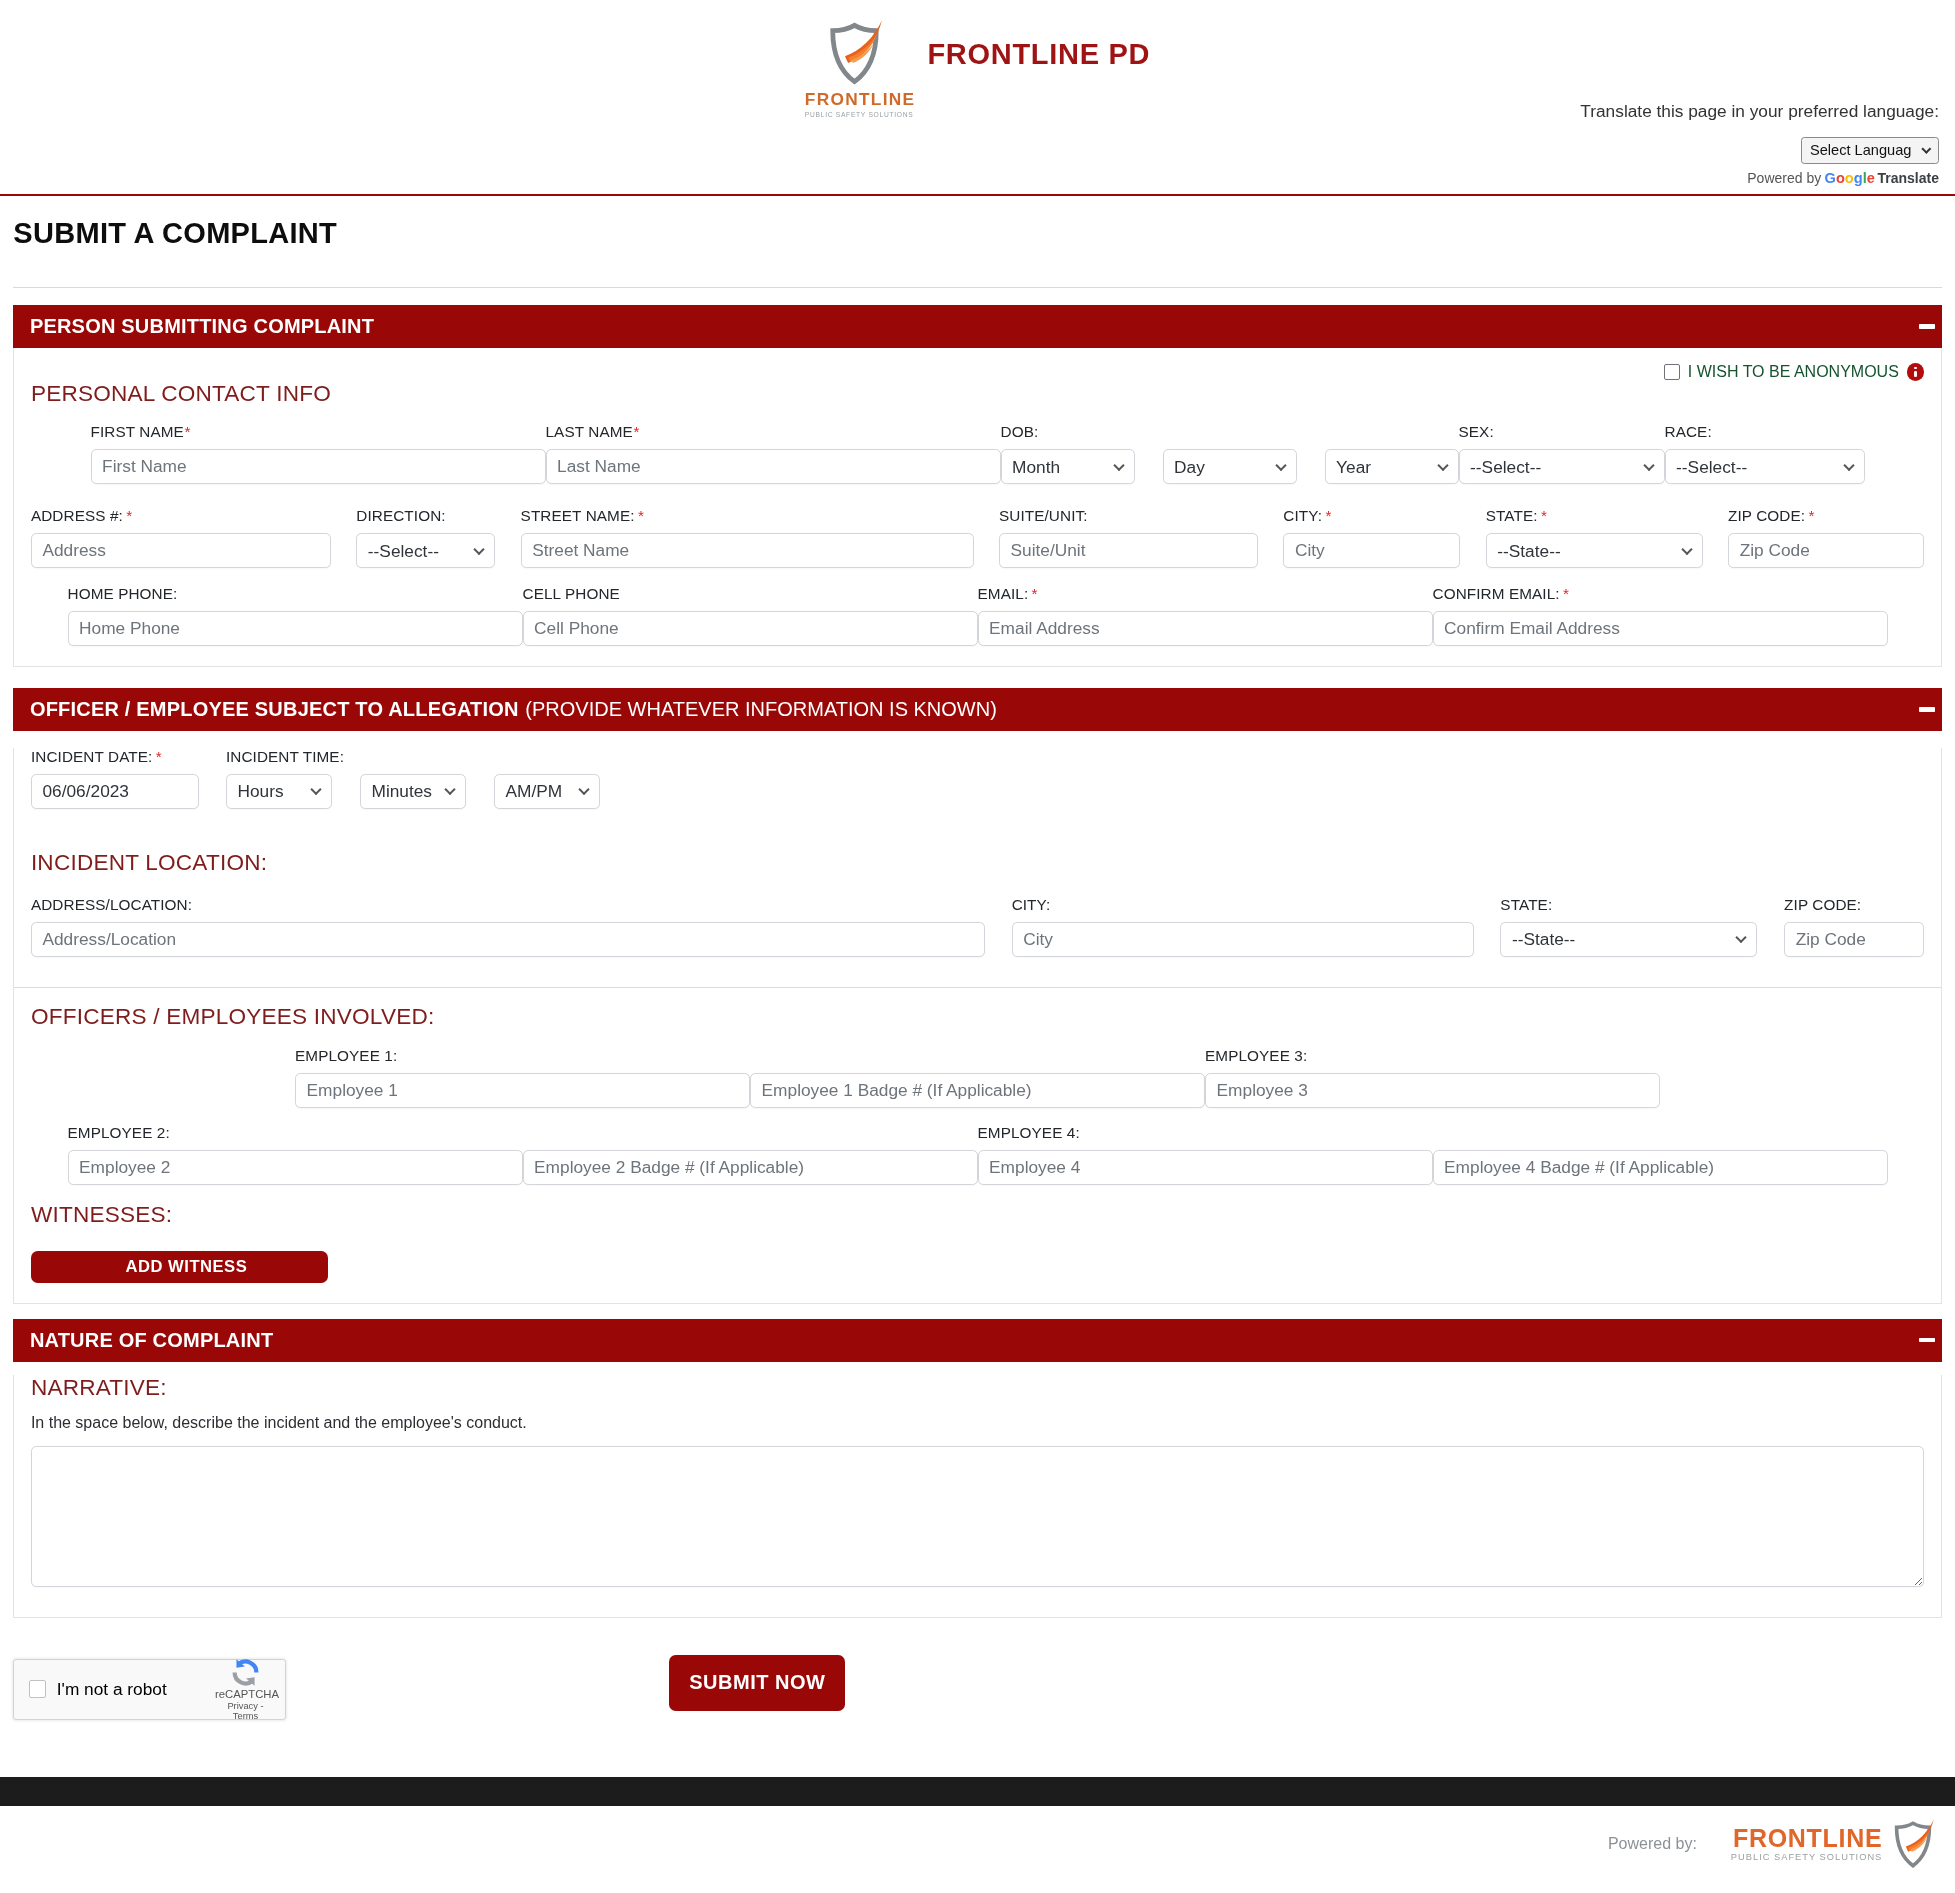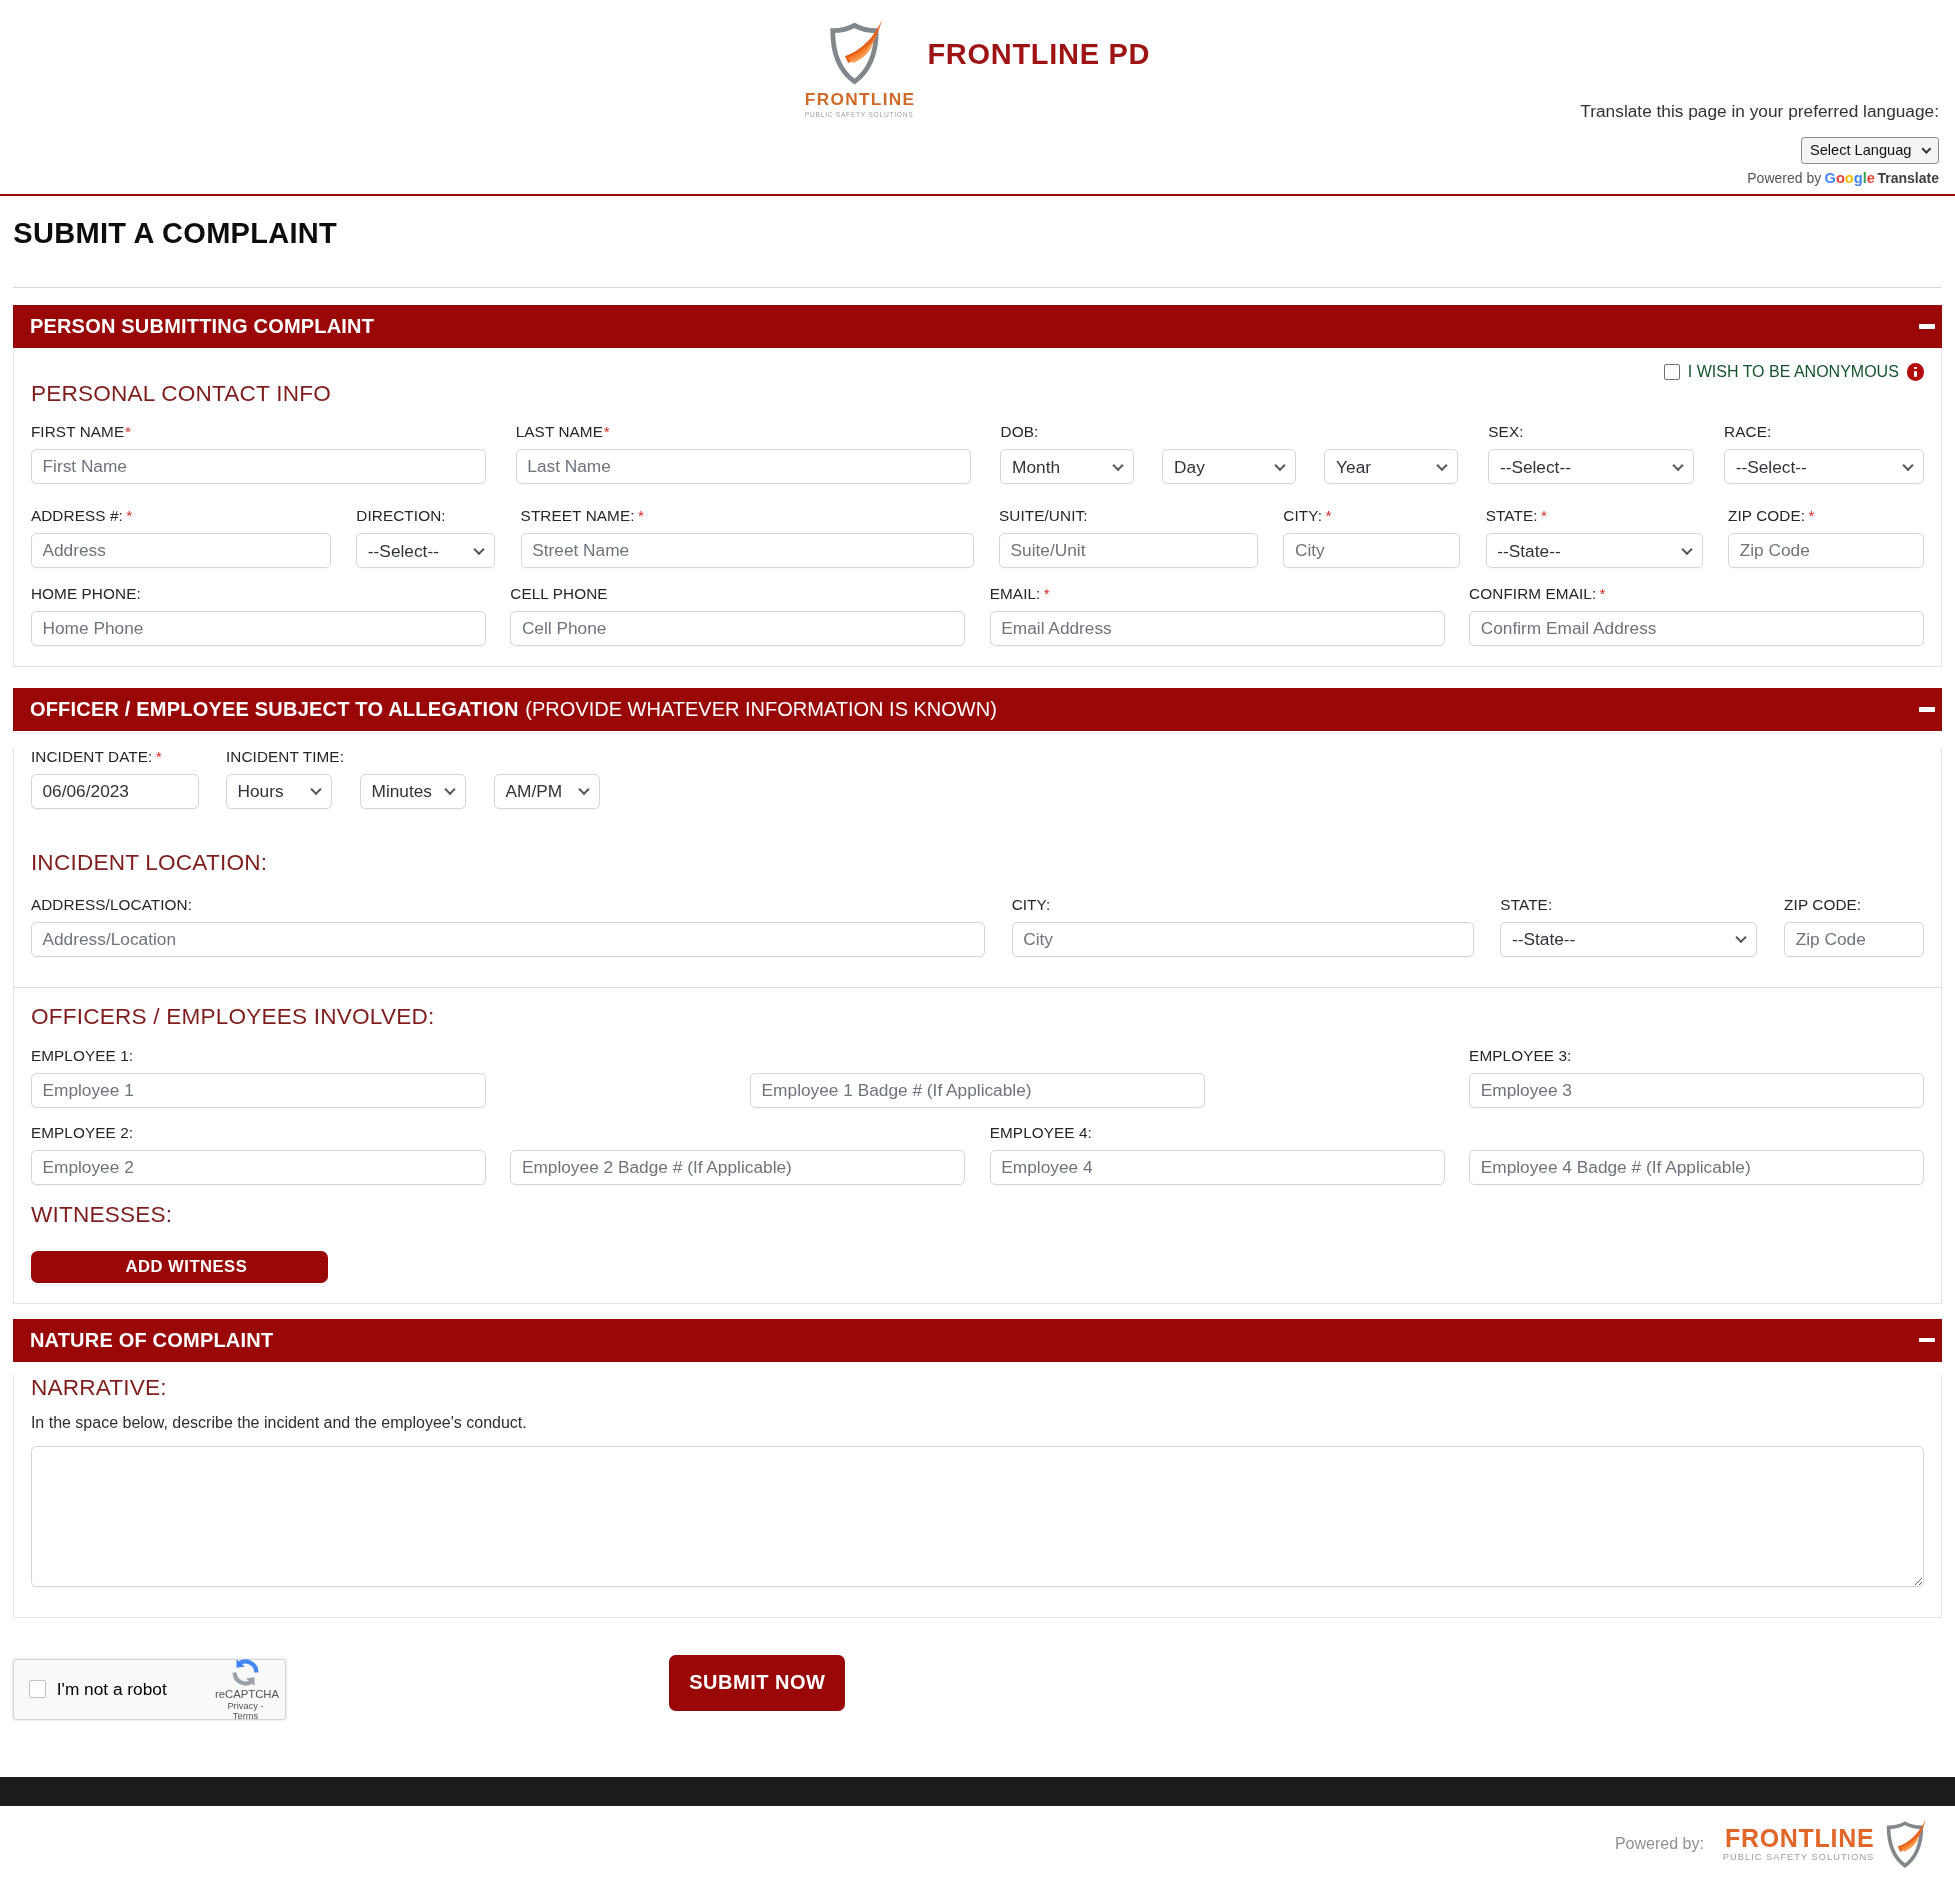--- a/index.html
+++ b/index.html
@@ -68,21 +68,21 @@
   input::placeholder, textarea::placeholder { color:#6e747b; opacity:1; }
   select.form-select { appearance:none; -webkit-appearance:none; padding-right:29px; color:#30343a; }
   .selgroup { display:flex; gap:28px; }
   .w-chev { position:relative; }
   
   .w684{width:455px;} .w451{width:300px;} .w209{width:139px;} .w680{width:453px;}
   .w389{width:259px;} .w266{width:177px;} .w326{width:217px;} .w295{width:196px;}
   .w310{width:206px;} .w300{width:200px;} .w201{width:134px;}
   .w253{width:168px;} .w134{width:106px;}
   .w1433{width:954px;} .w694{width:462px;} .w386{width:257px;} .w210{width:140px;}
-  .mt35{margin-top:23px;} .mt25{margin-top:16.6px;}
+  .mt35{margin-top:23px;} .mt25{margin-top:16.6px;justify-content:center;}
   .heading-row { margin-top:41px; }
   .inner-hr { border:none; border-top:0.7px solid #dcdcdc; margin:30px -16.6px 0 -16.6px; }
   
   .btn-red { background:#9a0707; color:#fff; border:none; cursor:pointer;
     font-family:inherit; font-weight:bold; letter-spacing:0.5px; }
   .btn-witness { width:297px; height:32px; border-radius:6.7px; font-size:16.6px; margin-top:23px; display:block;padding-left:14px; }
   .btn-submit { width:176px; height:56px; border-radius:6.7px; font-size:20px; }
   
   .narrative-instructions { font-size:16px; color:#2b2f33; margin-top:13.3px; }
   textarea.narrative { height:141px; margin-top:13.3px; resize:both; padding:9.3px 10.6px; font-size:17.3px; }
@@ -94,21 +94,21 @@
   .rc-checkbox { width:17.3px; height:17.3px; background:#fff; border:1.3px solid #c1c1c1; border-radius:2px; cursor:pointer; flex:none; }
   .rc-label { font-size:17.3px; color:#000; margin-left:10.6px; flex:1; }
   .rc-right { text-align:center; width:61px; flex:none; }
   .rc-right svg { width:29px; height:29px; display:block; margin:0 auto; }
   .rc-brand { font-size:11.3px; color:#555; margin-top:1.3px; }
   .rc-links { font-size:9.3px; color:#555; margin-top:0.7px; cursor:pointer; }
   .btn-submit { position:absolute; left:656px; top:-4px; }
   
   .footer-spacer { height:57px; }
   .black-bar { height:29px; background:#1c1c1c; width:100%; }
-  .footer-brand { display:flex; justify-content:flex-end; align-items:center; gap:19px; padding:12px 26px 0 0; }
+  .footer-brand { display:flex; justify-content:flex-end; align-items:center; gap:34px; padding:12px 18px 0 0; }
   .footer-powered { font-size:16px; color:#8d9196; }
   .footer-logo { display:flex; align-items:center; gap:6.7px; }
   .footer-logo .txt { text-align:right; }
   .footer-logo .nm { font-size:25px; font-weight:bold; color:#e0662a; letter-spacing:0.7px; line-height:1; }
   .footer-logo .tg { font-size:9.3px; color:#9aa0a4; letter-spacing:1px; margin-top:1.3px; }
   .footer-logo svg { width:48px; height:53px; }
 </style>
 </head>
 <body>
 

